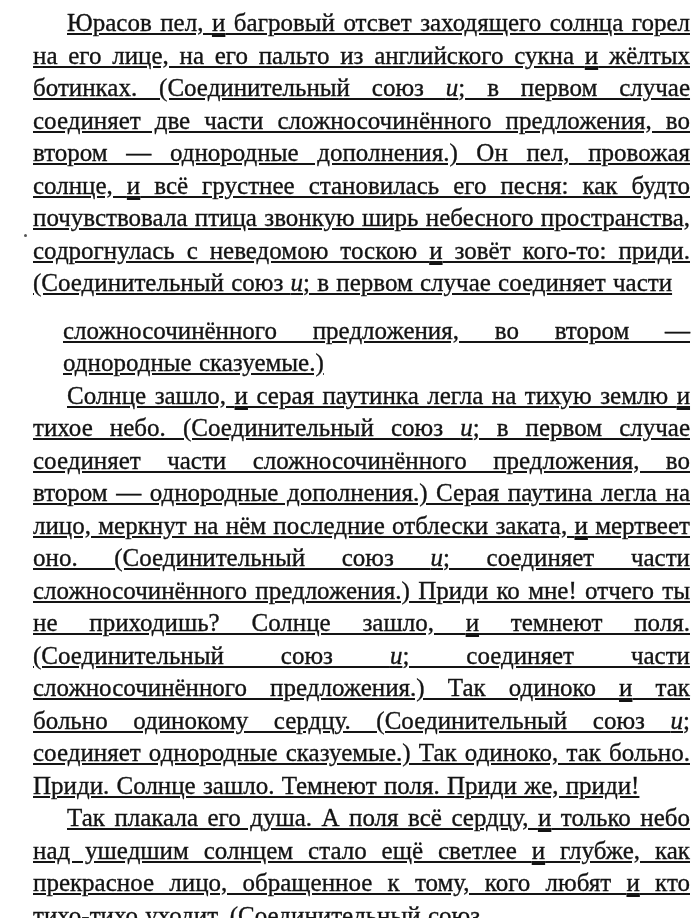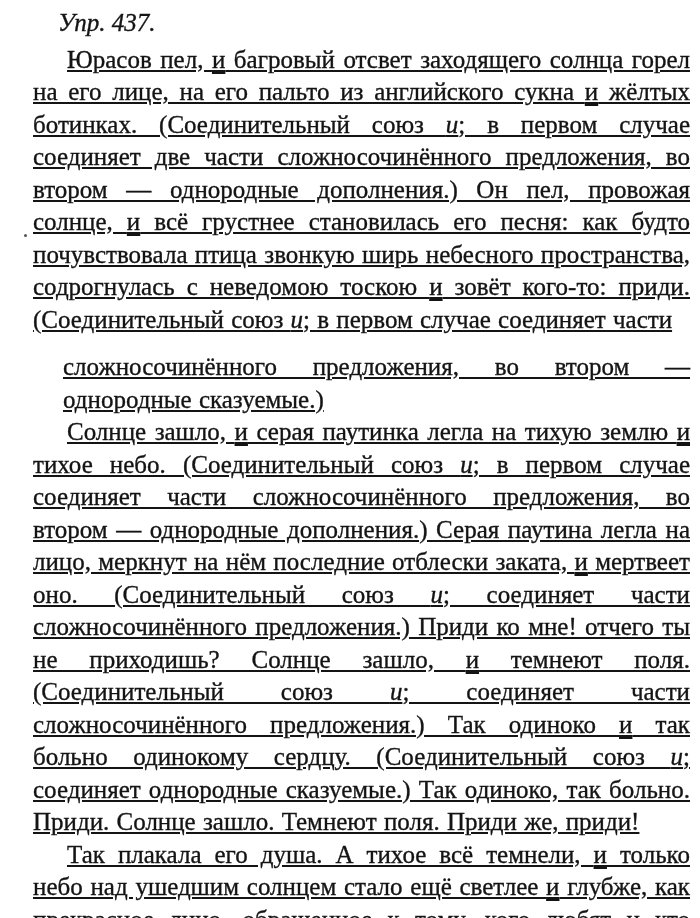--- a/index.html
+++ b/index.html
@@ -64,19 +64,18 @@
     border-radius: 50%;
     background: #555555;
   }
 </style>
 </head>
 <body>
 
 <div class="page">
   <div class="artifact-dot"></div>
   <div class="content">
-    <div class="heading">Упр. 437.</div>
     <p class="para"><span>Юрасов пел, </span><span class="u">и</span><span> багровый отсвет заходящего солнца горел на его лице, на его пальто из английского сукна </span><span class="u">и</span><span> жёлтых ботинках. (Соединительный союз </span><span class="i">и</span><span>; в первом случае соединяет две части сложносочинённого предложения, во втором — однородные дополнения.) Он пел, провожая солнце, </span><span class="u">и</span><span> всё грустнее становилась его песня: как будто почувствовала птица звонкую ширь небесного пространства, содрогнулась с неведомою тоскою </span><span class="u">и</span><span> зовёт кого-то: приди. (Соединительный союз </span><span class="i">и</span><span>; в первом случае соединяет части</span></p>
     <p class="para no-indent gap-before"><span>сложносочинённого предложения, во втором — однородные сказуемые.)</span></p>
     <p class="para"><span>Солнце зашло, </span><span class="u">и</span><span> серая паутинка легла на тихую землю </span><span class="u">и</span><span> тихое небо. (Соединительный союз </span><span class="i">и</span><span>; в первом случае соединяет части сложносочинённого предложения, во втором — однородные дополнения.) Серая паутина легла на лицо, меркнут на нём последние отблески заката, </span><span class="u">и</span><span> мертвеет оно. (Соединительный союз </span><span class="i">и</span><span>; соединяет части сложносочинённого предложения.) Приди ко мне! отчего ты не приходишь? Солнце зашло, </span><span class="u">и</span><span> темнеют поля. (Соединительный союз </span><span class="i">и</span><span>; соединяет части сложносочинённого предложения.) Так одиноко </span><span class="u">и</span><span> так больно одинокому сердцу. (Соединительный союз </span><span class="i">и</span><span>; соединяет однородные сказуемые.) Так одиноко, так больно. Приди. Солнце зашло. Темнеют поля. Приди же, приди!</span></p>
-    <p class="para"><span>Так плакала его душа. А тихое всё темнели, </span><span class="u">и</span><span> только небо над ушедшим солнцем стало ещё светлее </span><span class="u">и</span><span> глубже, как прекрасное лицо, обращенное к тому, кого любят </span><span class="u">и</span><span> кто тихо-тихо уходит. (Соединительный союз </span></p>
+    <p class="para"><span>Так плакала его душа. А поля всё сердцу, </span><span class="u">и</span><span> только небо над ушедшим солнцем стало ещё светлее </span><span class="u">и</span><span> глубже, как прекрасное лицо, обращенное к тому, кого любят </span><span class="u">и</span><span> кто тихо-тихо уходит. (Соединительный союз </span></p>
   </div>
 </div>
 
 </body></html>

